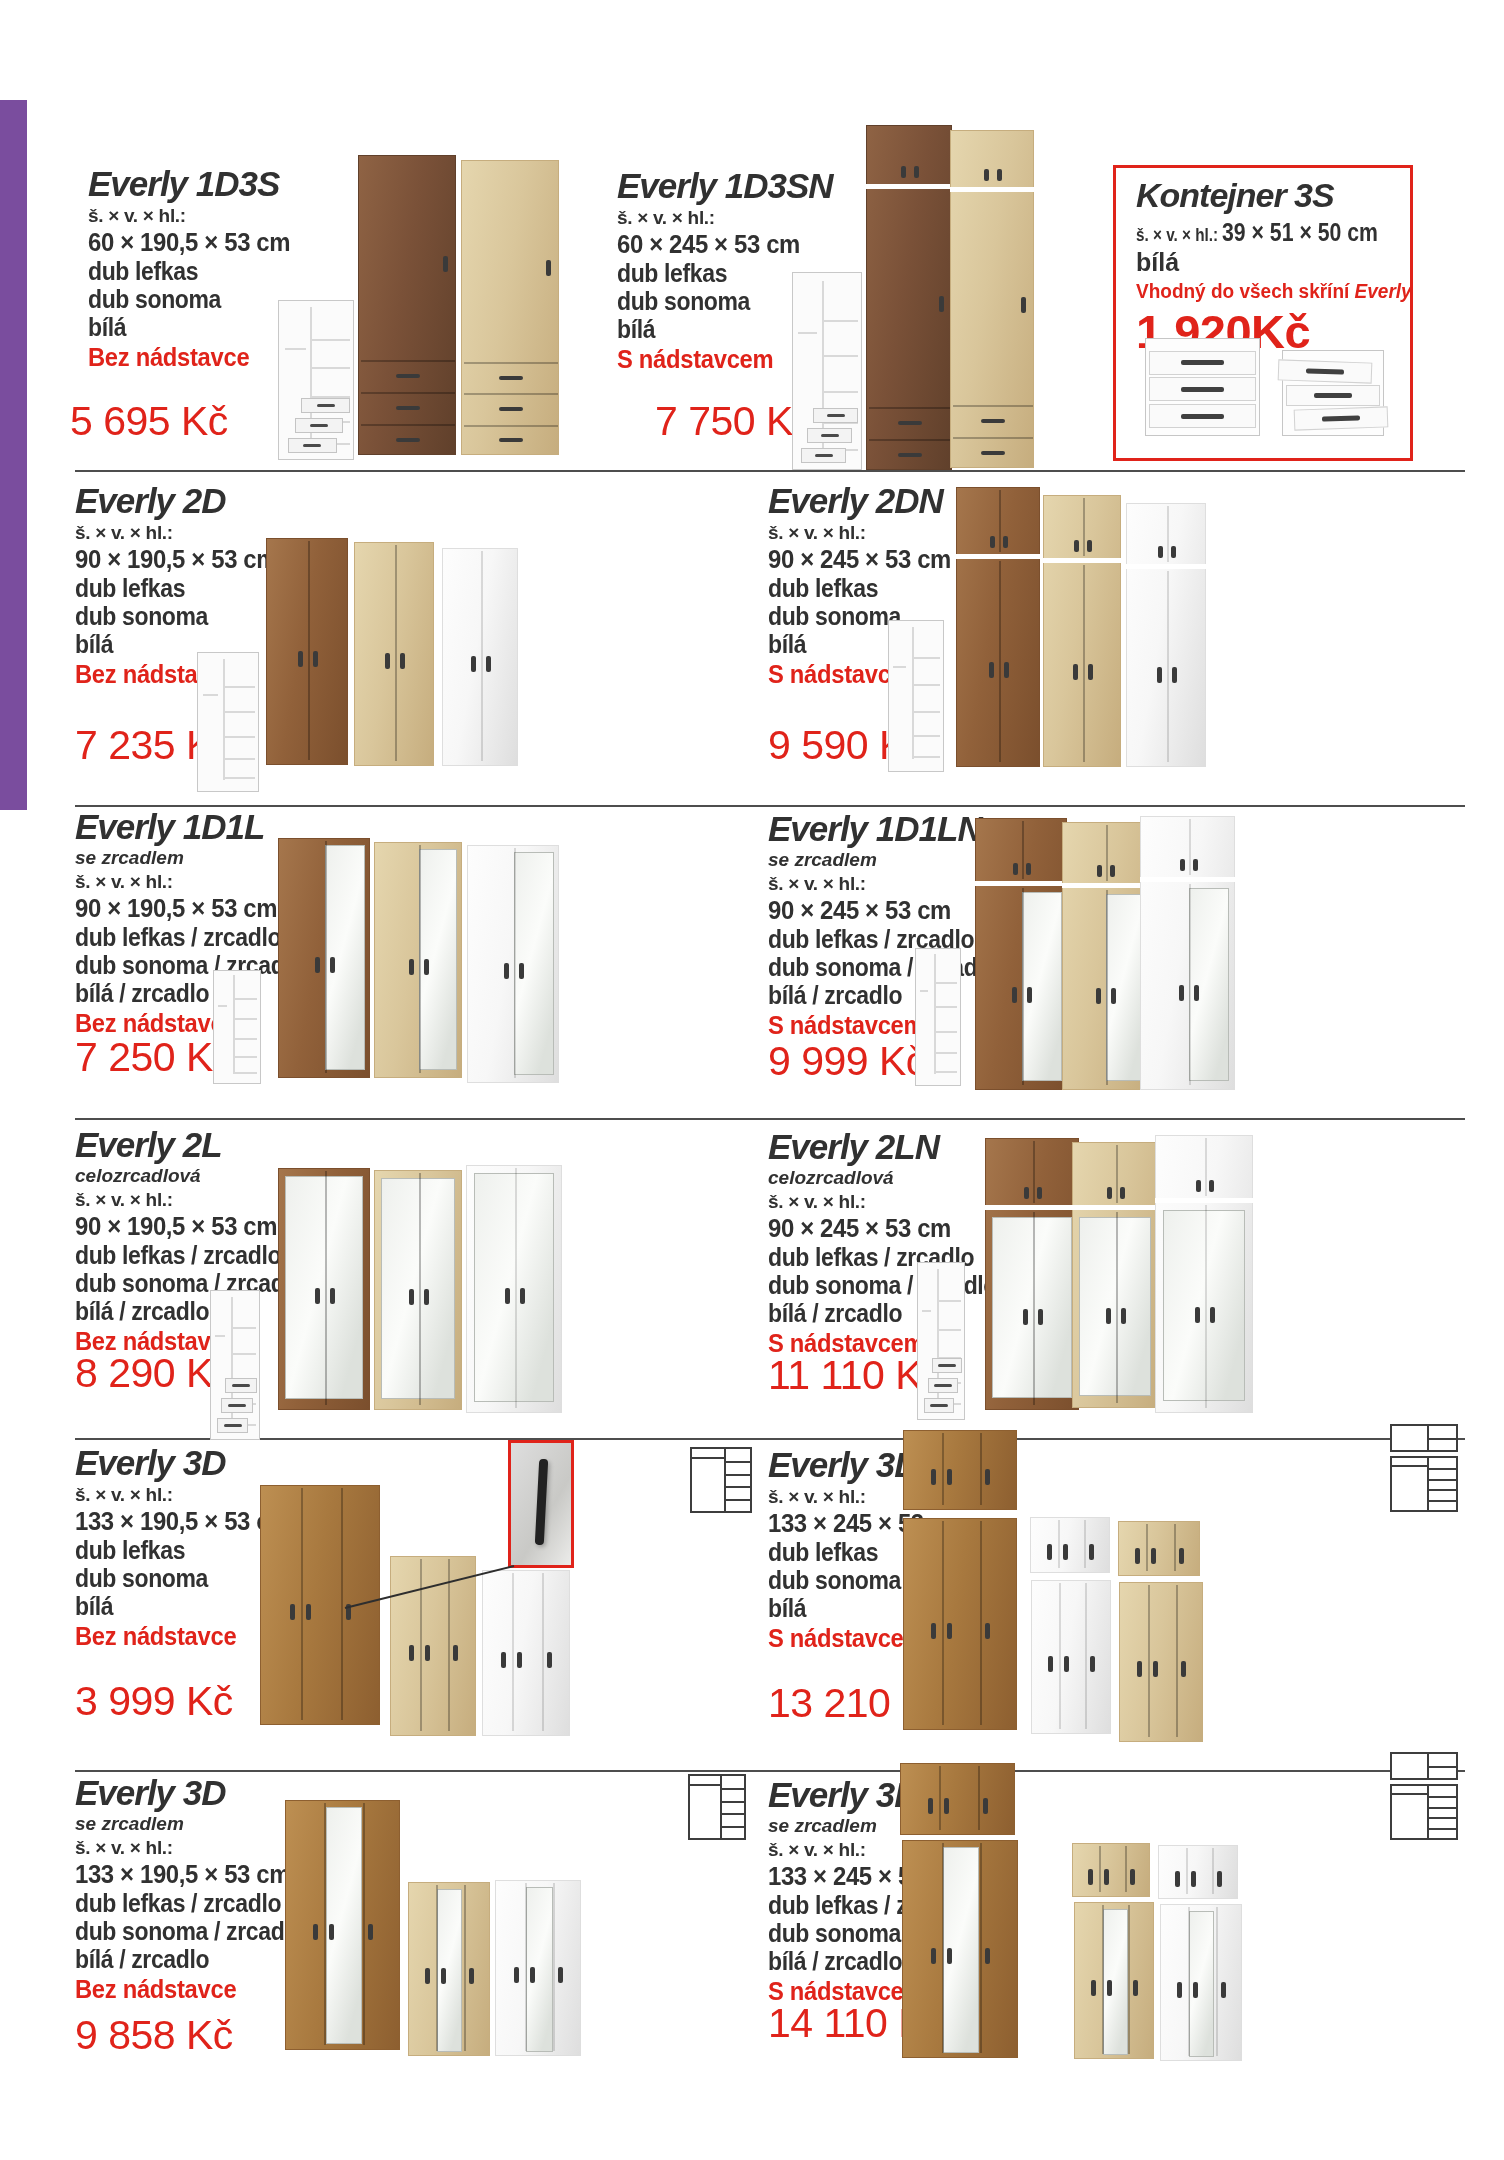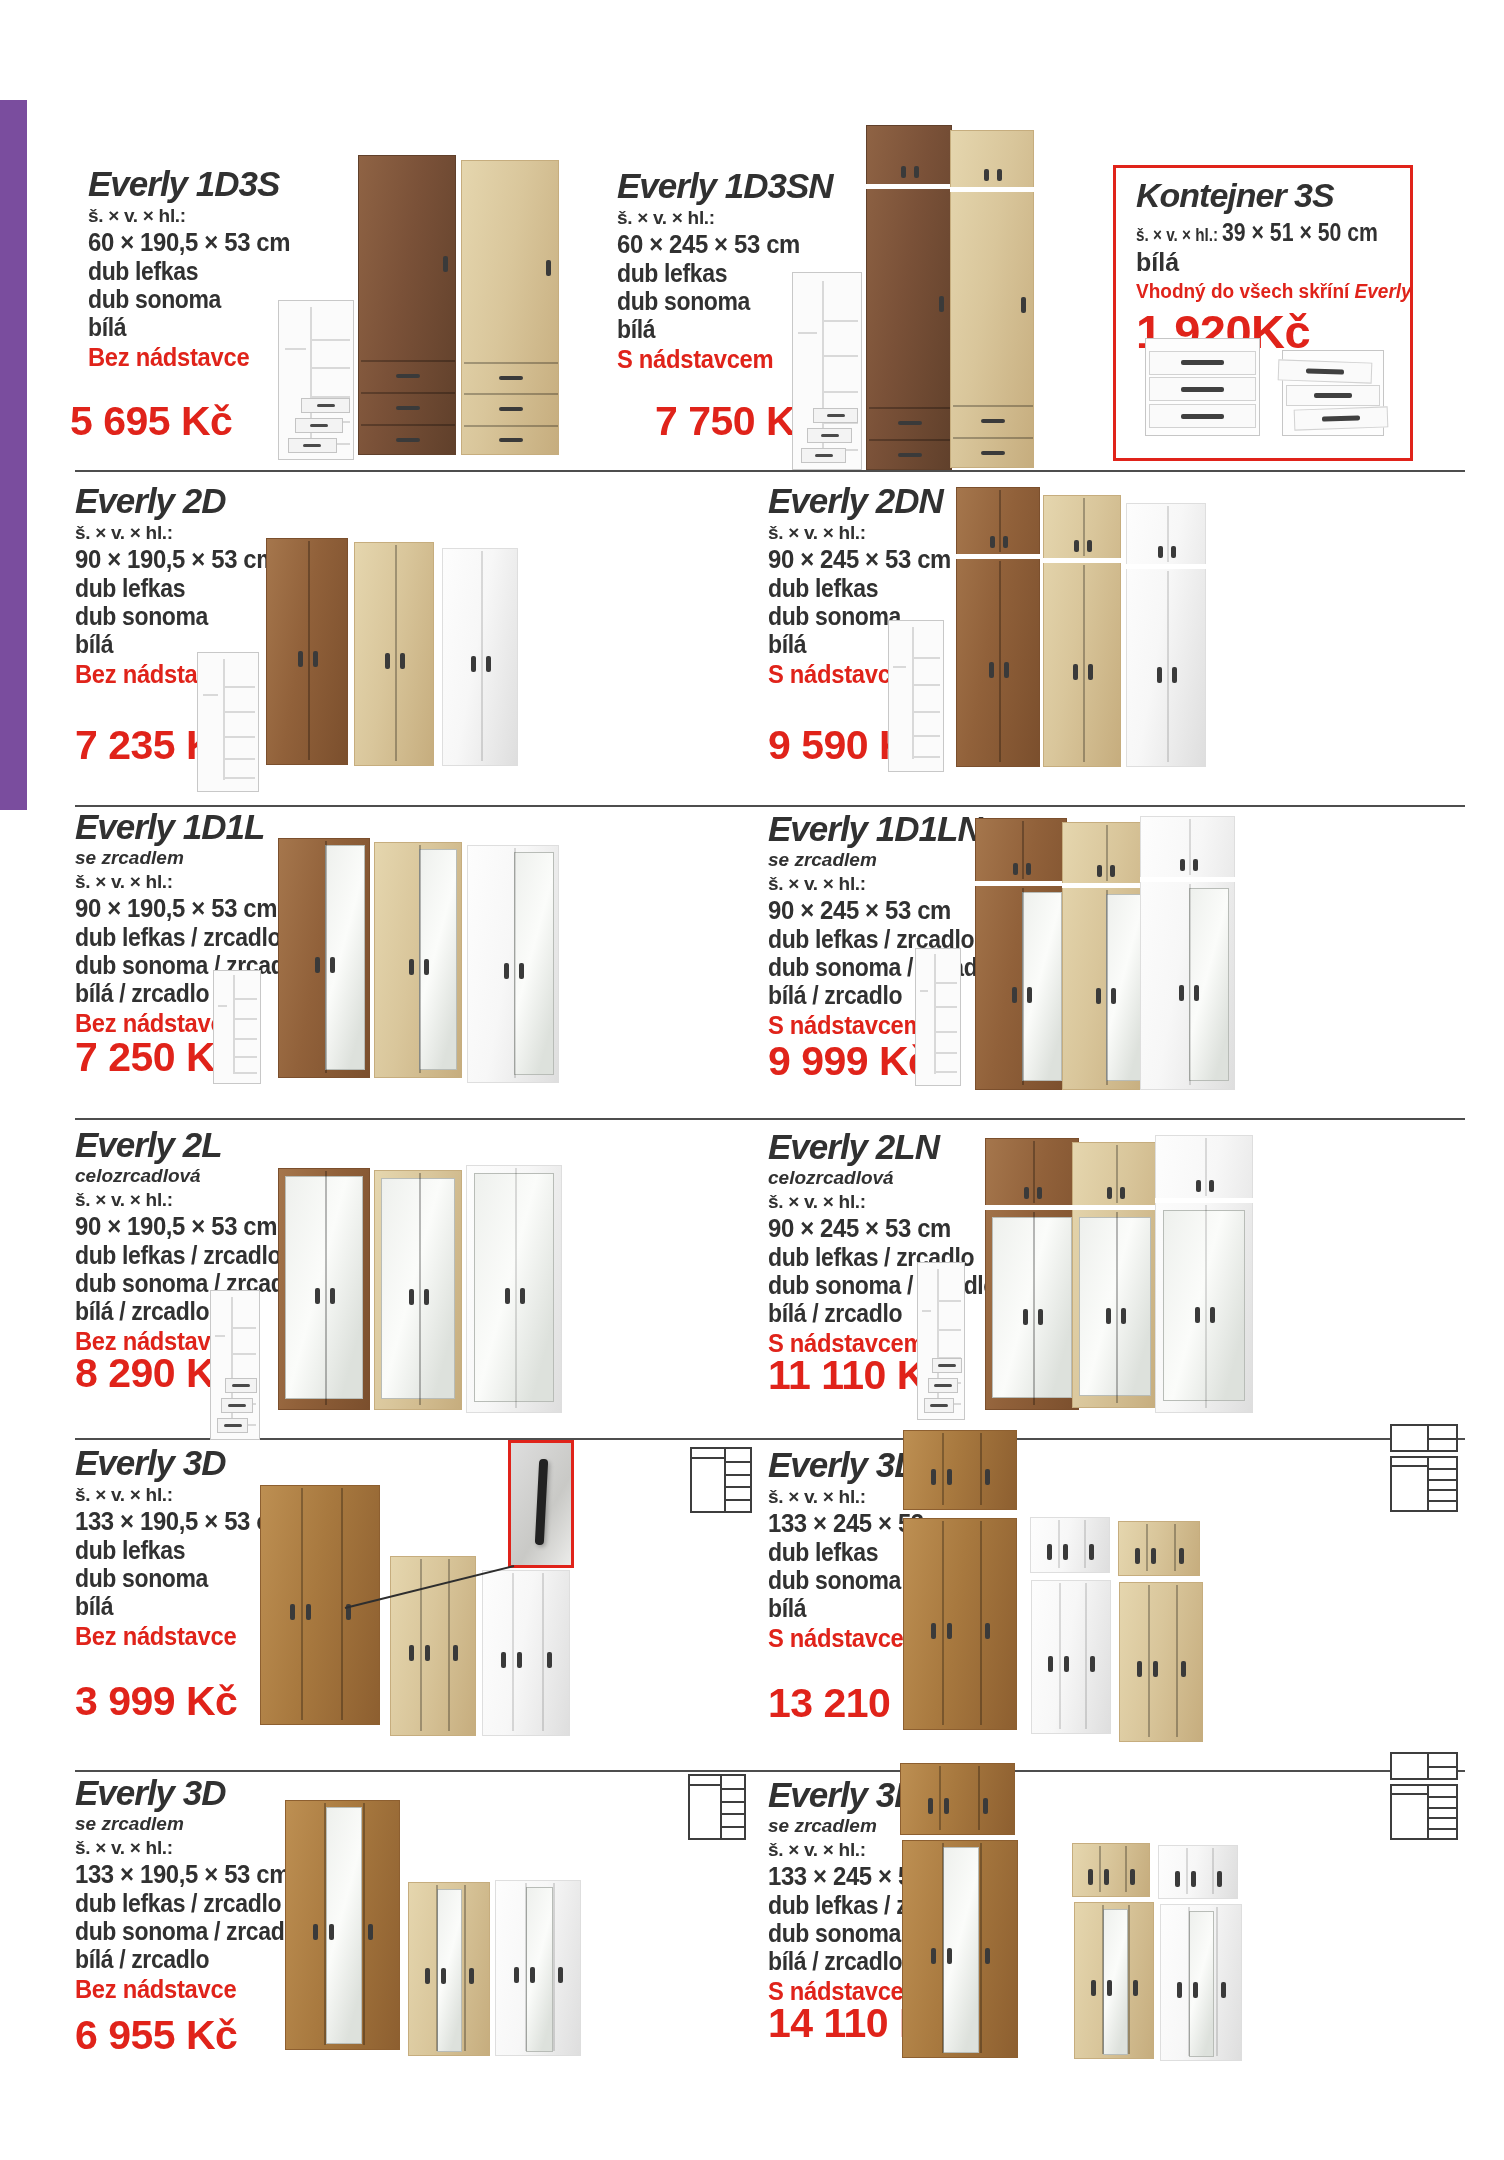--- a/index.html
+++ b/index.html
@@ -20,21 +20,21 @@
 
   .divider{position:absolute;left:75px;width:1390px;height:2px;background:#4d4d4d;}
 
   .product{position:absolute;color:#313131;white-space:nowrap;}
   .p-title{font-size:35px;font-style:italic;font-weight:700;letter-spacing:-1px;line-height:37px;}
   .p-sub{font-size:19px;font-style:italic;font-weight:700;line-height:21px;margin-top:2px;}
   .p-lab{font-size:19px;font-weight:700;line-height:21px;margin-top:3px;letter-spacing:-0.3px;}
   .p-dims{font-size:26px;font-weight:700;line-height:29px;margin-top:2px;letter-spacing:-0.4px;transform:scaleX(.92);transform-origin:left;}
   .p-col{font-size:25px;font-weight:700;line-height:28px;letter-spacing:-0.4px;transform:scaleX(.92);transform-origin:left;}
   .p-note{font-size:25px;font-weight:700;line-height:29px;margin-top:2px;color:var(--red);letter-spacing:-0.3px;transform:scaleX(.95);transform-origin:left;}
-  .price{position:absolute;font-size:41px;font-weight:700;color:var(--red);white-space:nowrap;letter-spacing:-0.5px;}
+  .price{position:absolute;font-size:41px;font-weight:400;color:var(--red);white-space:nowrap;letter-spacing:-0.5px;}
 
   .kbox{position:absolute;left:1113px;top:165px;width:300px;height:296px;border:3px solid var(--red);background:#fff;color:#313131;}
   .k-title{position:absolute;left:20px;top:8px;font-size:34px;font-style:italic;font-weight:700;letter-spacing:-1px;}
   .k-dims{position:absolute;left:20px;top:50px;white-space:nowrap;transform:scaleX(.85);transform-origin:left;}
   .k-dlab{font-size:18px;font-weight:700;}
   .k-dval{font-size:25px;font-weight:700;}
   .k-col{position:absolute;left:20px;top:80px;font-size:25px;font-weight:700;}
   .k-note{position:absolute;left:20px;top:112px;font-size:20px;font-weight:700;color:var(--red);white-space:nowrap;transform:scaleX(.95);transform-origin:left;}
   .k-price{position:absolute;left:20px;top:136px;font-size:47px;font-weight:700;color:var(--red);letter-spacing:-0.5px;}
 
@@ -185,21 +185,21 @@
   <div class="product" style="left:75px;top:1774px">
     <div class="p-title">Everly 3D</div>
     <div class="p-sub">se zrcadlem</div>
     <div class="p-lab">š. × v. × hl.:</div>
     <div class="p-dims">133 × 190,5 × 53 cm</div>
     <div class="p-col">dub lefkas / zrcadlo</div>
     <div class="p-col">dub sonoma / zrcadlo</div>
     <div class="p-col">bílá / zrcadlo</div>
     <div class="p-note">Bez nádstavce</div>
   </div>
-  <div class="price" style="left:75px;top:2012px">6 955 Kč</div>
+  <div class="price" style="left:75px;top:2012px">9 858 Kč</div>
 
   <div class="product" style="left:768px;top:1776px">
     <div class="p-title">Everly 3DN</div>
     <div class="p-sub">se zrcadlem</div>
     <div class="p-lab">š. × v. × hl.:</div>
     <div class="p-dims">133 × 245 × 53 cm</div>
     <div class="p-col">dub lefkas / zrcadlo</div>
     <div class="p-col">dub sonoma / zrcadlo</div>
     <div class="p-col">bílá / zrcadlo</div>
     <div class="p-note">S nádstavcem</div>

